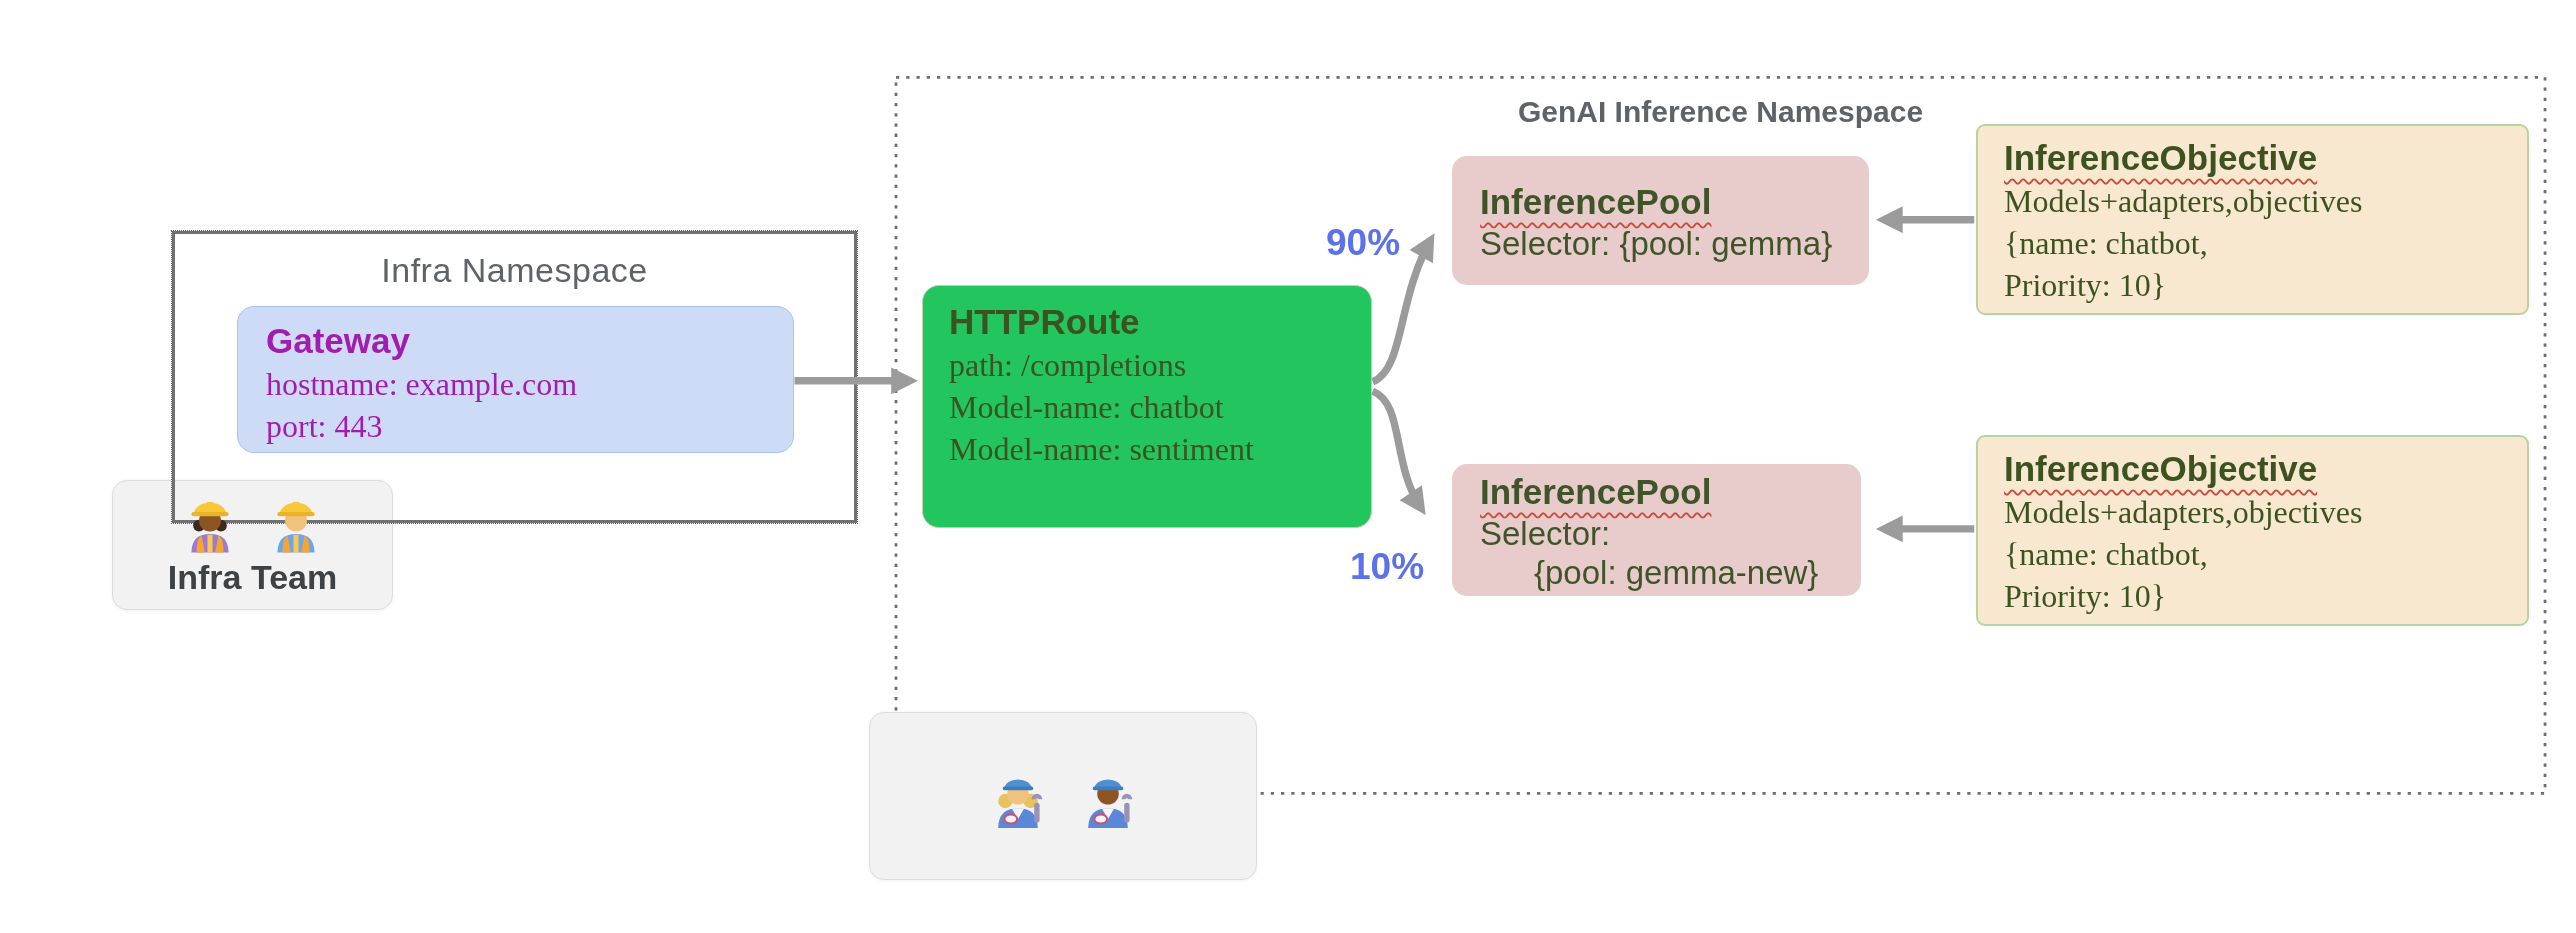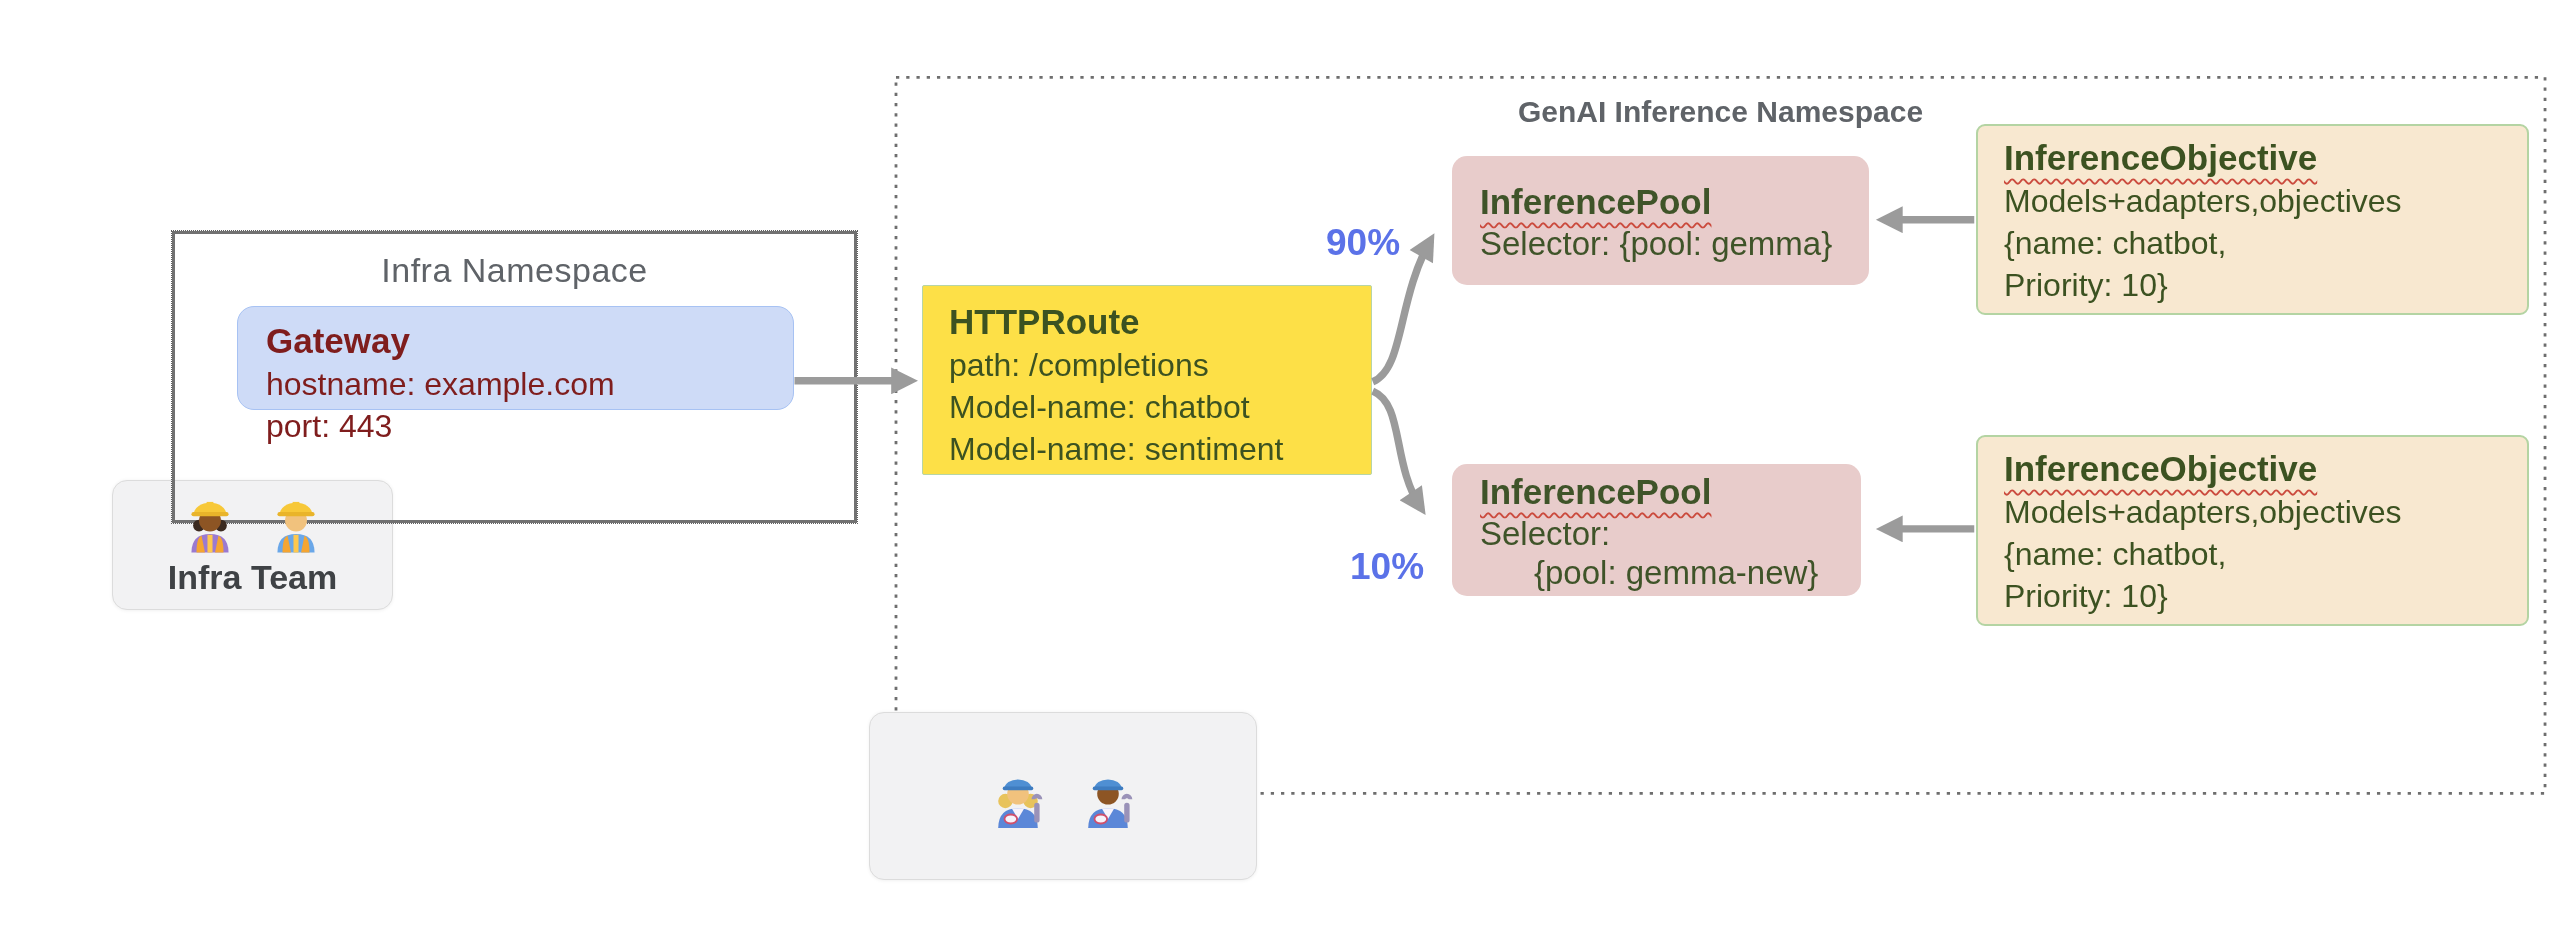--- a/index.html
+++ b/index.html
@@ -24,38 +24,38 @@
     font-size:34px;font-weight:500;color:#5f6368;letter-spacing:0.5px;
   }
   .genai-ns-title{
     position:absolute;left:896px;top:95px;width:1649px;
     text-align:center;font-size:30px;font-weight:bold;color:#5f6368;
   }
 
   
   .card{position:absolute;box-sizing:border-box;border-radius:17px;}
   .card .title{font-weight:bold;font-size:35px;line-height:45px;}
-  .mono{font-family:Liberation Sans, sans-serif;font-size:32px;line-height:42px;white-space:pre;}
+  .mono{font-family:Liberation Serif, serif;font-size:32px;line-height:42px;white-space:pre;}
   .squiggle{
     text-decoration-line:underline;
     text-decoration-style:wavy;
     text-decoration-color:#cb4b3e;
     text-decoration-thickness:2.3px;
     text-underline-offset:7.5px;
   }
 
   .gateway{
-    left:237px;top:306px;width:557px;height:104px;
+    left:237px;top:306px;width:557px;height:147px;
     background:#cedbf7;border:1.9px solid #a7c2f3;
-    padding:11.2px 0 0 28px;color:#7f1d1d;
+    padding:11.2px 0 0 28px;color:#a21caf;
   }
   .httproute{
-    left:922px;top:285px;width:450px;height:190px;
-    background:#fde047;border:1.9px solid #b7d5a6;
-    padding:13px 0 0 26px;color:#3c5221;border-radius:2px;
+    left:922px;top:285px;width:450px;height:243px;
+    background:#22c55e;border:1.9px solid #b7d5a6;
+    padding:13px 0 0 26px;color:#3c5221;border-radius:17px;
   }
   .pool{
     background:#e8cccb;color:#3f5429;border-radius:15px;
     display:flex;flex-direction:column;justify-content:center;
     padding-left:28px;
   }
   .pool-top{left:1452px;top:156px;width:417px;height:129px;}
   .pool-bottom{left:1452px;top:464px;width:409px;height:132px;}
   .pool .sel{font-size:33px;line-height:39px;color:#3f5429;}
   .pool .indent{padding-left:54px;}

